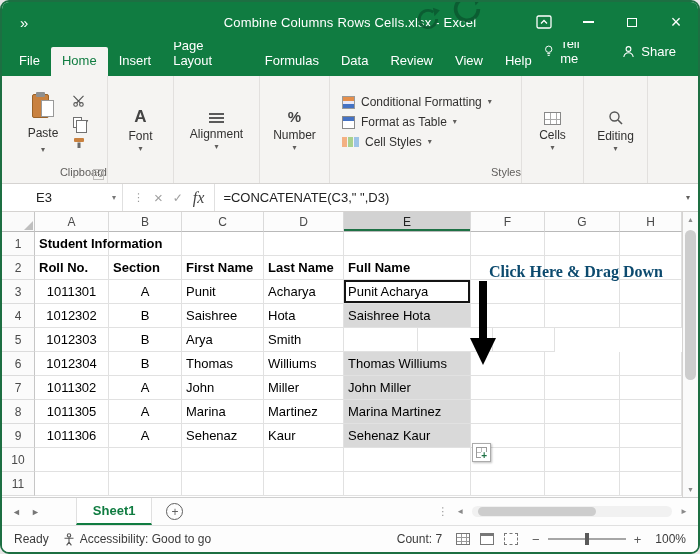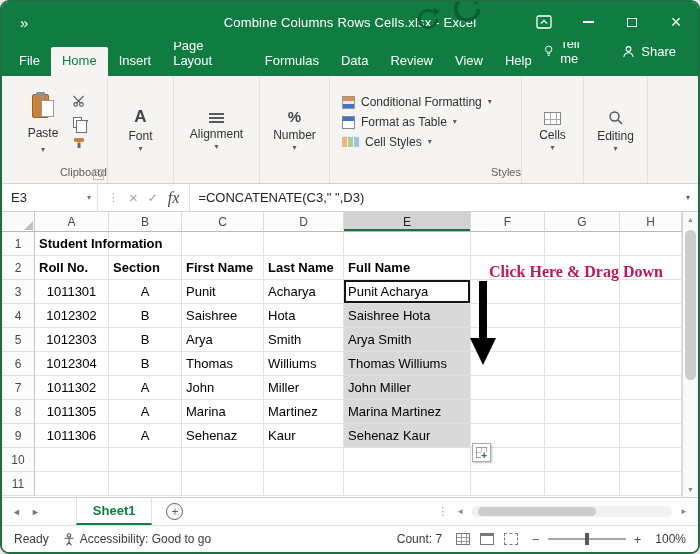--- a/index.html
+++ b/index.html
@@ -55,21 +55,21 @@
     background-size:6px 7px; background-position:-1px -1px; background-color:#fff; }
   .srow{ display:flex; align-items:center; gap:6px; padding:3px 8px; font-size:12px; color:#323130; cursor:default; }
   .cf-ic{ width:13px; height:13px; border:1px solid #999;
     background:linear-gradient(#E48E4B 0 34%, #e8e8f8 34% 67%, #4472C4 67%); }
   .fat-ic{ width:13px; height:13px; border:1px solid #888; background:linear-gradient(#4472C4 0 34%, #fff 34%); }
   .cs-ic{ display:flex; gap:1px; }
   .cs-ic i{ width:5px; height:10px; display:block; }
   .styles-col{ display:flex; flex-direction:column; align-items:flex-start; justify-content:center; }
   
   .fbar{ height:28px; display:flex; align-items:stretch; background:#fff; border-bottom:1px solid #D5D3D1; font-size:13px; color:#222; }
-  .namebox{ width:96px; display:flex; align-items:center; padding:0 6px 0 9px; border-right:1px solid #E0E0E0; }
+  .namebox{ width:96px; display:flex; align-items:center; padding:0 6px 0 9px; border-right:1px solid #E0E0E0;margin-left:25px; }
   .namebox .chev{ margin-left:auto; color:#777; }
   .fbtns{ display:flex; align-items:center; gap:10px; padding:0 10px; border-right:1px solid #E0E0E0; }
   .fgray{ color:#a0a0a0; font-size:12px; }
   .fx{ font-style:italic; font-family:"Liberation Serif",serif; color:#444; font-size:16px; }
   .ftext{ flex:1; display:flex; align-items:center; padding-left:8px; white-space:nowrap; overflow:hidden; }
   .fexp{ display:flex; align-items:center; padding:0 8px; color:#777; }
   
   .gridwrap{ position:relative; height:285px; display:flex; background:#fff; }
   .gridmain{ width:680px; position:relative; }
   .ghead{ display:flex; height:20px; }
@@ -84,21 +84,21 @@
   .cell{ display:flex; align-items:center; padding:0 4px; font-size:13px; color:#000;
          border-right:1px solid #E1E1E1; border-bottom:1px solid #E1E1E1; white-space:nowrap; overflow:hidden; background:#fff; }
   .cell.b{ font-weight:bold; }
   .cell.ctr{ justify-content:center; padding:0; }
   .cell.ovf{ overflow:visible; position:relative; z-index:2; background:transparent; }
   .cell.sel{ background:#D9D9D9; }
   .cell.active{ background:#fff; box-shadow:inset 0 0 0 2px #141414; z-index:1; }
   .wA{width:74px;} .wB{width:73px;} .wC{width:82px;} .wD{width:80px;}
   .wE{width:127px;} .wF{width:74px;} .wG{width:75px;} .wH{width:62px;}
   .anno-text{ position:absolute; left:487px; top:51px; font-family:"Liberation Serif",serif;
-              font-size:16px; font-weight:600; color:#be185d; z-index:4; white-space:nowrap; }
+              font-size:16px; font-weight:600; color:#0c4a6e; z-index:4; white-space:nowrap; }
   .anno-arrow{ position:absolute; left:468px; top:69px; z-index:4; }
   .afo{ position:absolute; left:470px; top:231px; width:19px; height:19px; background:#fff;
         border:1px solid #ABABAB; box-shadow:1px 1px 2px rgba(0,0,0,.25);
         display:flex; align-items:center; justify-content:center; z-index:4; }
   .afo .g{ position:relative; width:11px; height:11px; border:1px solid #9a9a9a;
         background-image:linear-gradient(#bbb 1px, transparent 1px), linear-gradient(90deg,#bbb 1px, transparent 1px);
         background-size:5px 5px; background-position:-1px -1px; }
   .afo .p{ position:absolute; right:-1px; bottom:-3px; color:#1E7145; font-size:10px; font-weight:bold; line-height:8px; background:#fff; }
   .vscroll{ width:16px; border-left:1px solid #D5D3D1; background:#FAFAFA; position:relative;
             display:flex; flex-direction:column; justify-content:space-between; align-items:center; }
@@ -384,21 +384,20 @@
         <div class="cell wG"></div>
         <div class="cell wH"></div>
       </div>
 
       <div class="grow">
         <div class="rh">5</div>
         <div class="cell wA ctr">1012303</div>
         <div class="cell wB ctr">B</div>
         <div class="cell wC">Arya</div>
         <div class="cell wD">Smith</div>
-        <div class="cell wE sel">Arya Smith</div>
         <div class="cell wF"></div>
         <div class="cell wG"></div>
         <div class="cell wH"></div>
       </div>
 
       <div class="grow">
         <div class="rh">6</div>
         <div class="cell wA ctr">1012304</div>
         <div class="cell wB ctr">B</div>
         <div class="cell wC">Thomas</div>

